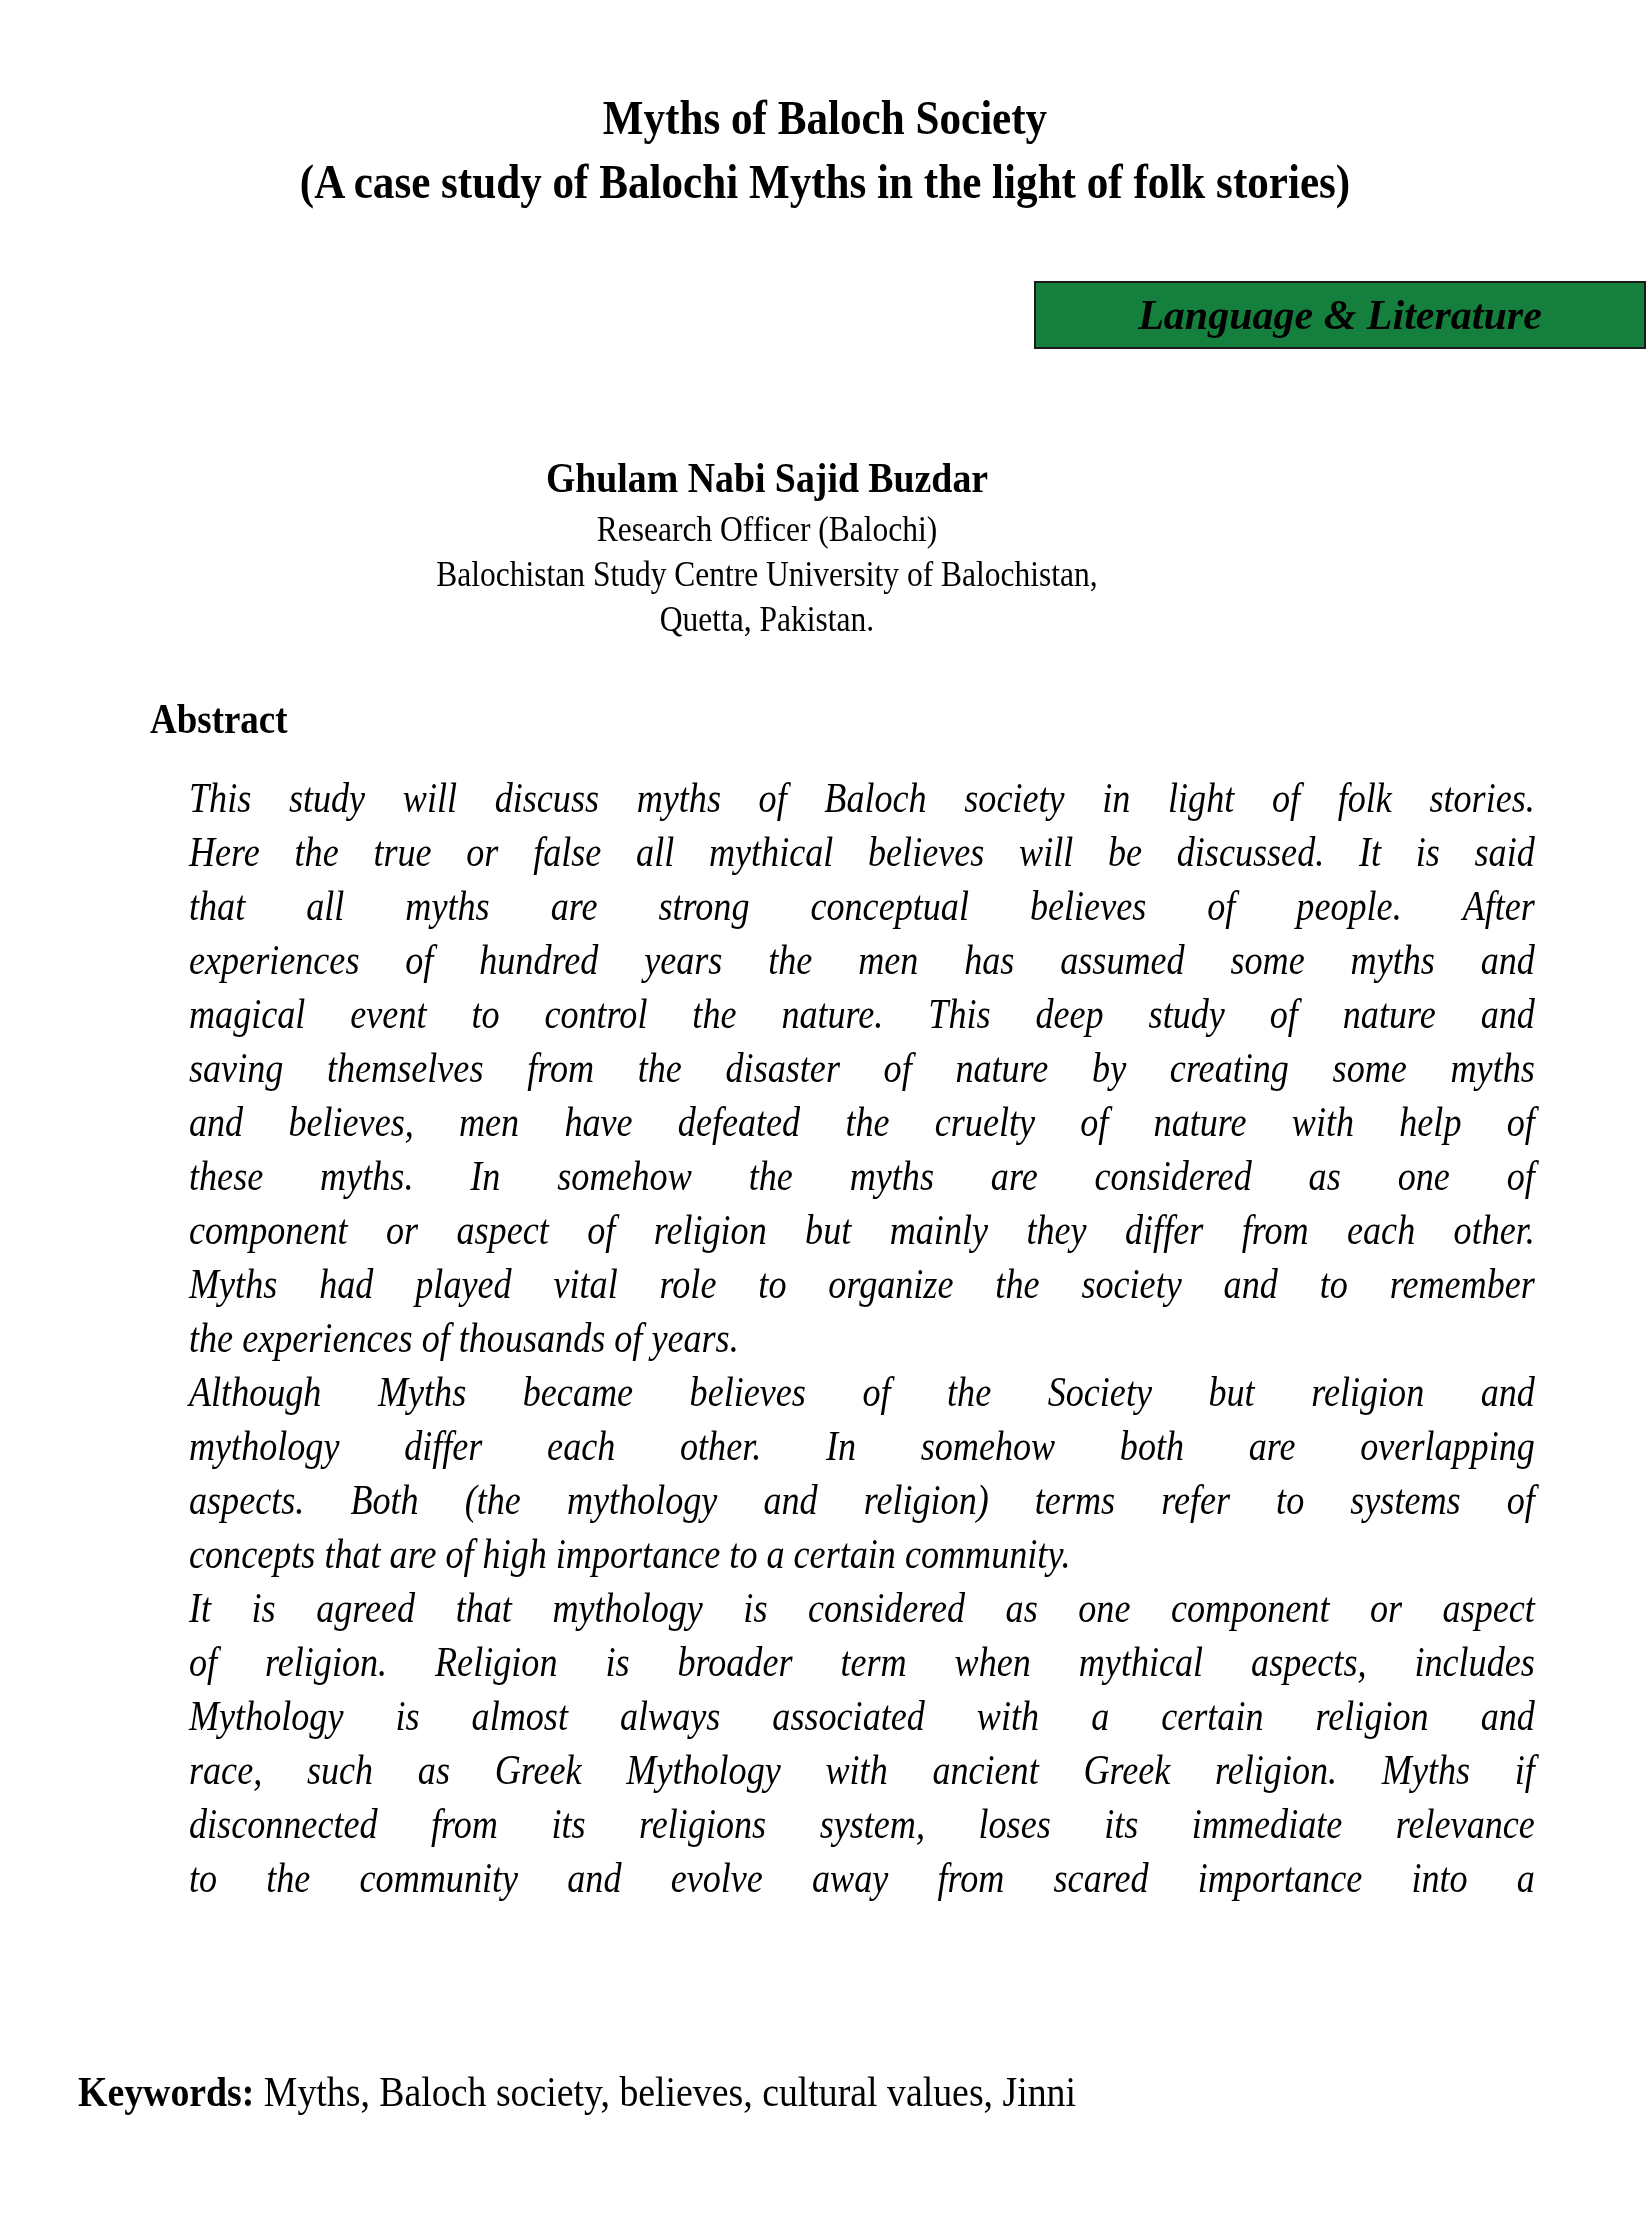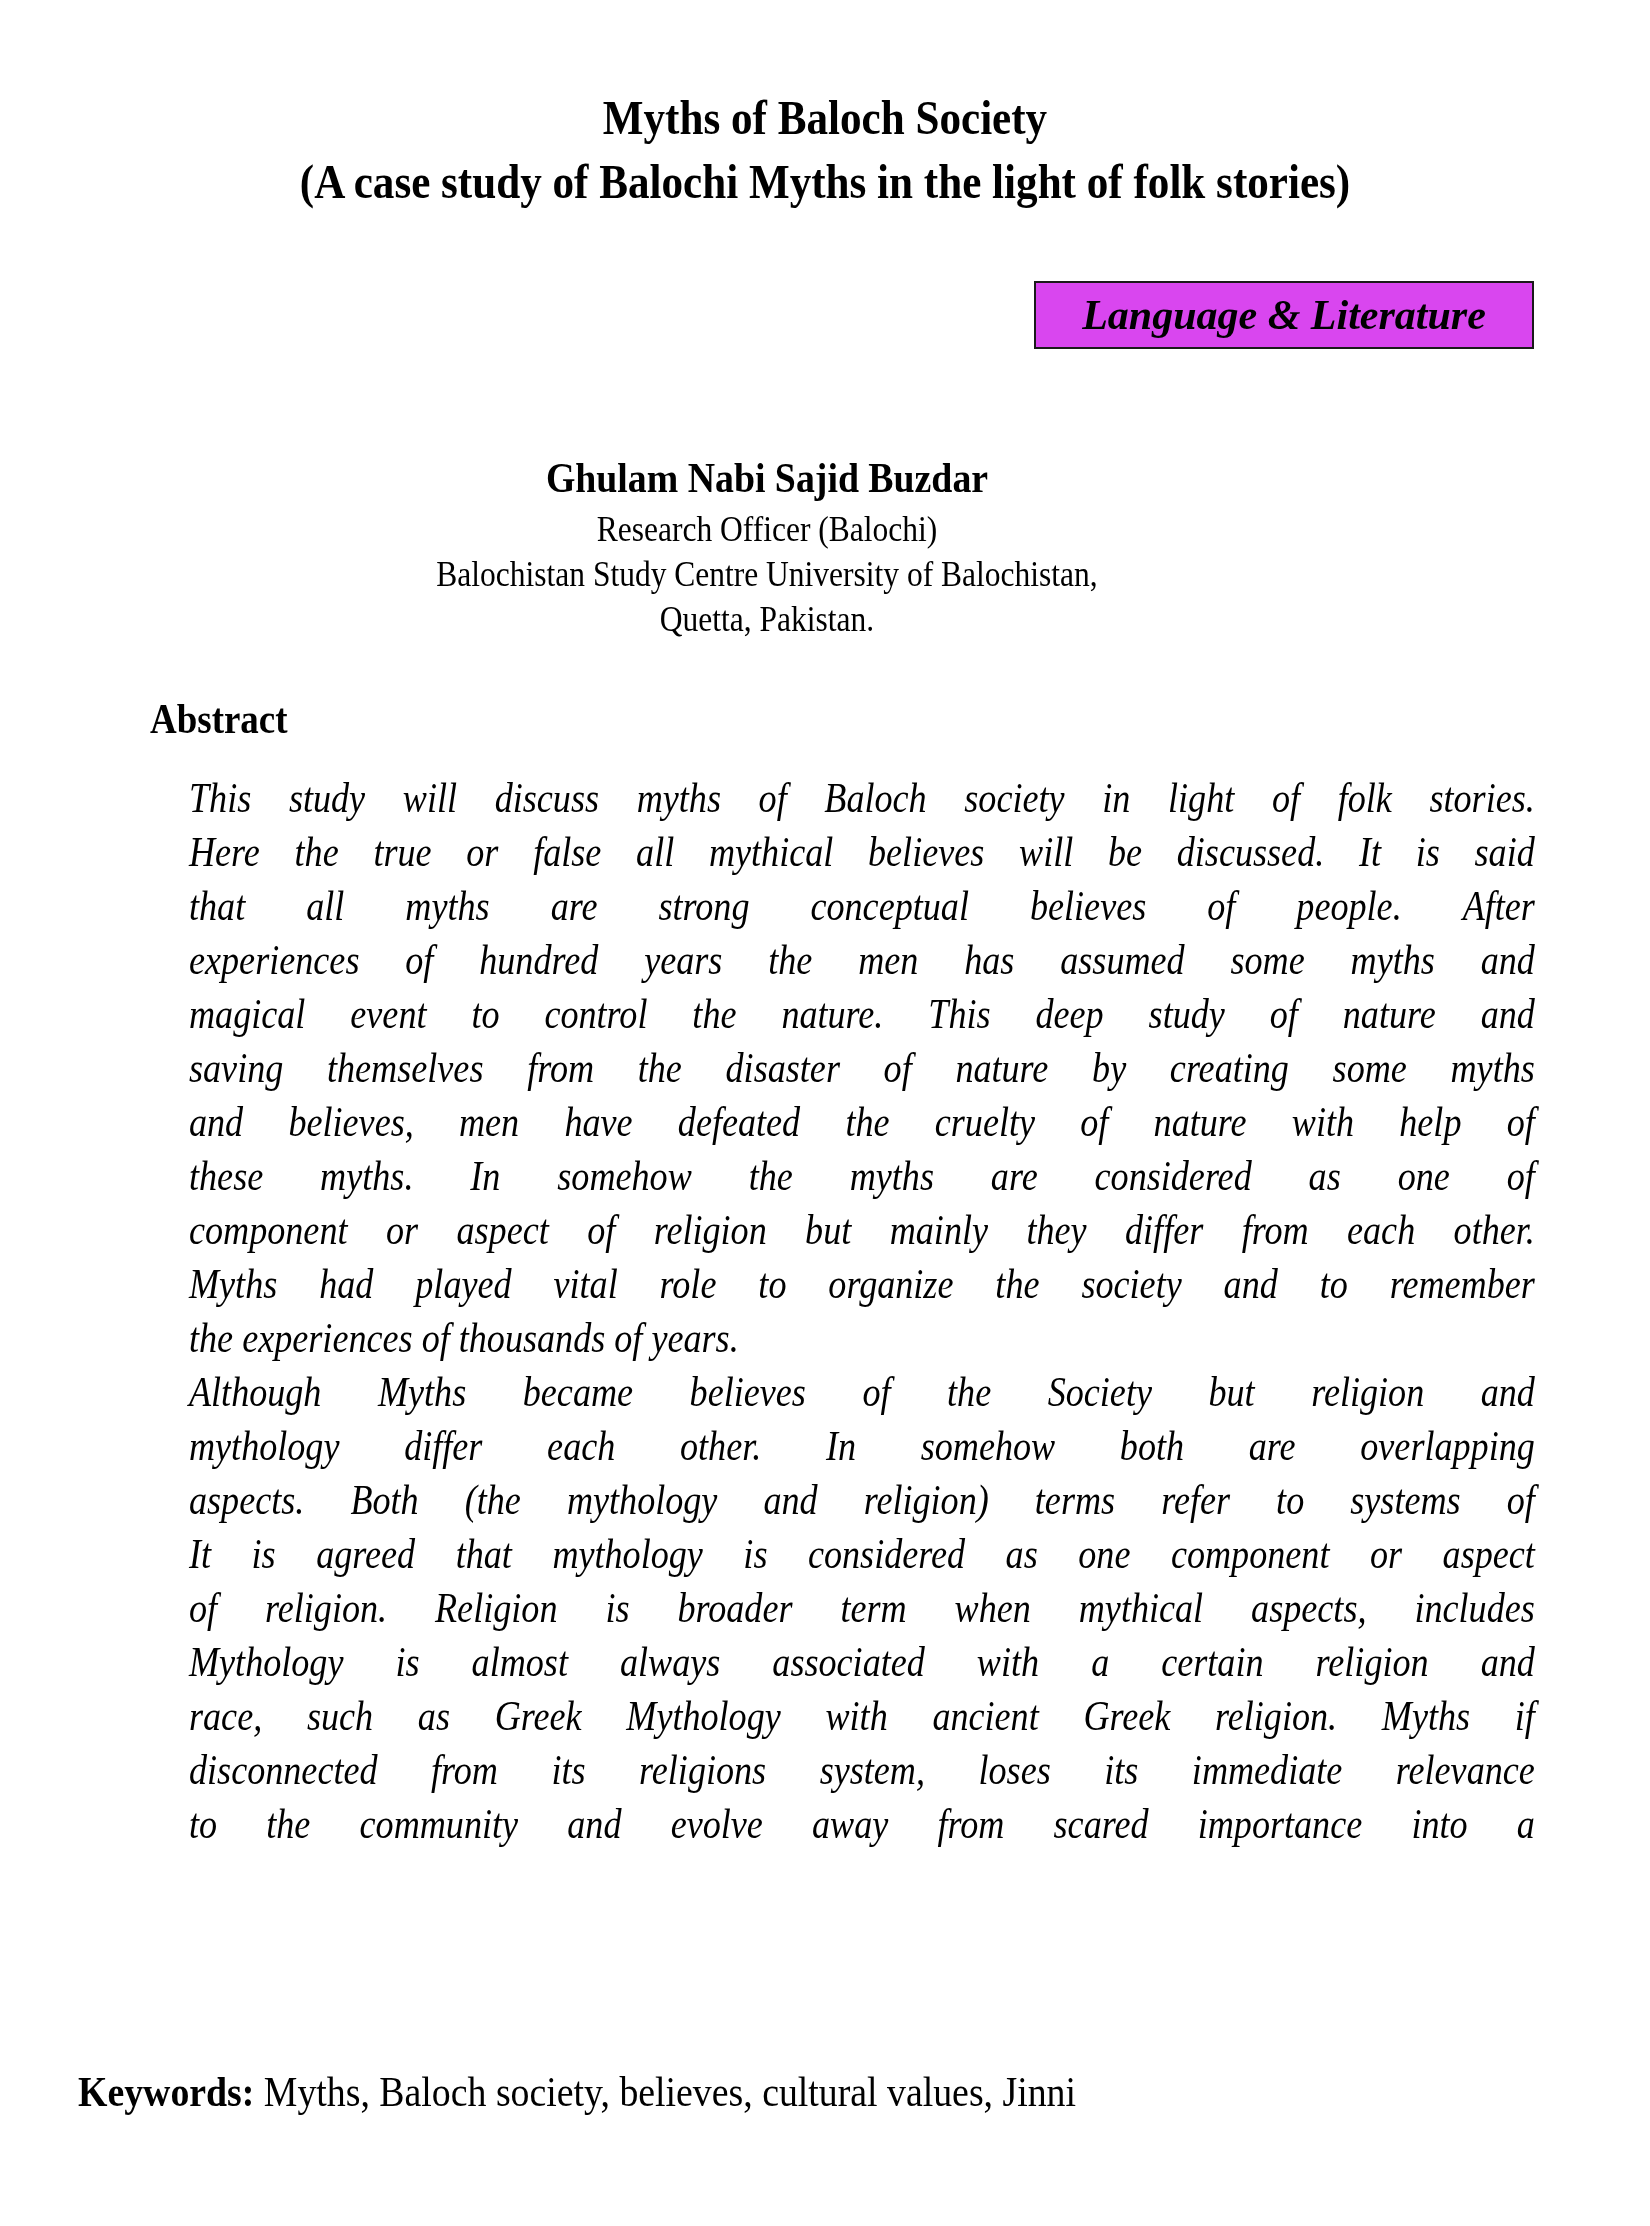--- a/index.html
+++ b/index.html
@@ -27,25 +27,25 @@
       font-size: 49px;
       line-height: 64px;
       transform: scaleX(0.88);
       transform-origin: center;
       white-space: nowrap;
     }
     .category-box {
       position: absolute;
       left: 1034px;
       top: 281px;
-      width: 500px;
+      width: 612px;
       height: 68px;
       box-sizing: border-box;
       border: 2.8px solid #1a1a1a;
-      background: #d946ef;
+      background: #15803d;
       display: flex;
       align-items: center;
       justify-content: center;
     }
     .category-label {
       font-style: italic;
       font-weight: bold;
       font-size: 42px;
       white-space: nowrap;
     }
@@ -332,20 +332,21 @@
         <span>mythology</span>
         <span>and</span>
         <span>religion)</span>
         <span>terms</span>
         <span>refer</span>
         <span>to</span>
         <span>systems</span>
         <span>of</span>
       </span>
     </div>
+    <div class="abs-line"><span class="inner" style="transform: scaleX(0.86);">concepts that are of high importance to a certain community.</span></div>
     <div class="abs-line">
       <span class="inner" style="display: flex; justify-content: space-between; width: 1565px; transform: scaleX(0.86);">
         <span>It</span>
         <span>is</span>
         <span>agreed</span>
         <span>that</span>
         <span>mythology</span>
         <span>is</span>
         <span>considered</span>
         <span>as</span>

